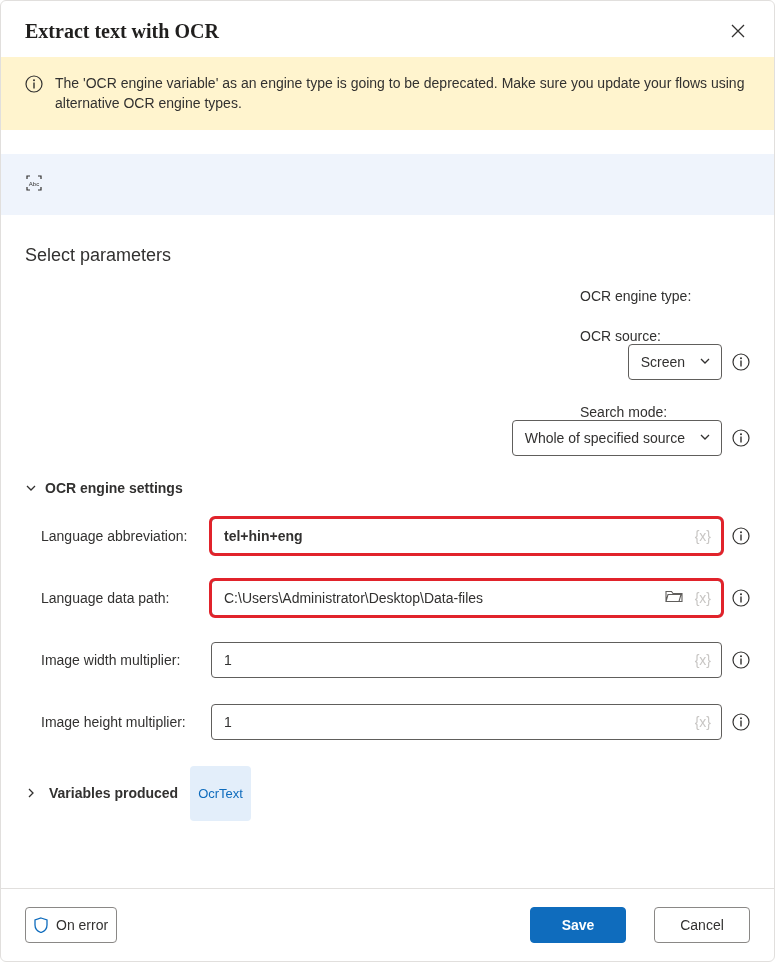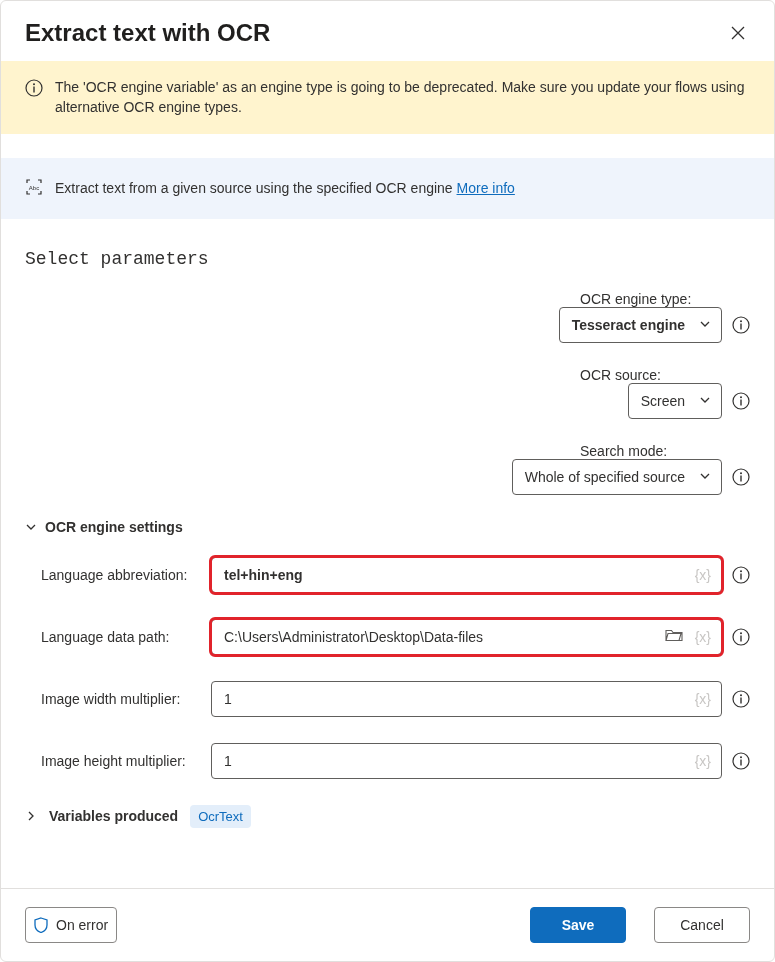--- a/index.html
+++ b/index.html
@@ -19,23 +19,24 @@
     flex-direction: column;
     position: relative;
   }
   .header {
     display: flex;
     align-items: center;
     justify-content: space-between;
     padding: 18px 24px 14px 24px;
   }
   .title {
-    font-size: 24px;
+    font-size: 20px;
     font-weight: 600;
     color: #201f1e;
+    font-family: Liberation Serif, serif;
   }
   .close-btn {
     width: 24px;
     height: 24px;
     display: flex;
     align-items: center;
     justify-content: center;
     cursor: pointer;
     color: #323130;
   }
@@ -65,21 +66,20 @@
     flex: 1;
     padding: 24px 24px 10px 24px;
     overflow-y: auto;
   }
   .section-title {
     font-size: 18px;
     font-weight: 400;
     margin-top: 6px;
     margin-bottom: 22px;
     color: #323130;
-    font-family: Liberation Mono, monospace;
   }
   .form-row {
     display: flex;
     align-items: flex-end;
     margin-bottom: 24px;
     flex-direction: column;
   }
   .label {
     width: 170px;
     flex-shrink: 0;
@@ -190,21 +190,21 @@
     display: flex;
     align-items: center;
     gap: 12px;
     margin-top: 4px;
     cursor: pointer;
   }
   .var-label { font-weight: 600; }
   .var-badge {
     background: #e3eefa;
     color: #0f6cbd;
-    padding: 4px 8px;
+    padding: 20px 8px;
     border-radius: 4px;
     font-size: 13px;
   }
   .footer {
     padding: 18px 24px;
     border-top: 1px solid #e1dfdd;
     display: flex;
     align-items: center;
   }
   .btn {
@@ -261,45 +261,27 @@
     <div>The 'OCR engine variable' as an engine type is going to be deprecated.  Make sure you update your flows using alternative OCR engine types.</div>
   </div>
 
   <div class="info-banner">
     <span>
       <svg width="18" height="18" viewBox="0 0 18 18">
           <path d="M2 5 V2 H5 M13 2 H16 V5 M16 13 V16 H13 M5 16 H2 V13" stroke="#323130" stroke-width="1.2" fill="none"></path>
           <text x="9" y="12" font-size="6" text-anchor="middle" fill="#323130">Abc</text>
         </svg>
     </span>
-    <div>
-      <span>Extract text from a given source using the specified OCR engine </span><span class="more-info">More info</span>
-    </div>
   </div>
 
   <div class="content">
     <div class="section-title">Select parameters</div>
 
     <div class="form-row">
       <div class="label">OCR engine type:</div>
-      <div class="ctrl-col">
-        <div class="select">
-          <span style="font-weight:600">Tesseract engine</span>
-          <span class="chevron"><svg width="12" height="12" viewBox="0 0 12 12">
-                <path d="M2 4 L6 8 L10 4" stroke="#323130" stroke-width="1.3" fill="none"></path>
-              </svg></span>
-        </div>
-        <span class="info-circle">
-          <svg width="18" height="18" viewBox="0 0 18 18">
-              <circle cx="9" cy="9" r="8" fill="none" stroke="#323130" stroke-width="1.2"></circle>
-              <circle cx="9" cy="5.2" r="1" fill="#323130"></circle>
-              <rect x="8.3" y="7.5" width="1.4" height="6" fill="#323130"></rect>
-            </svg>
-        </span>
-      </div>
     </div>
 
     <div class="form-row">
       <div class="label">OCR source:</div>
       <div class="ctrl-col">
         <div class="select">
           <span>Screen</span>
           <span class="chevron"><svg width="12" height="12" viewBox="0 0 12 12">
                 <path d="M2 4 L6 8 L10 4" stroke="#323130" stroke-width="1.3" fill="none"></path>
               </svg></span>

